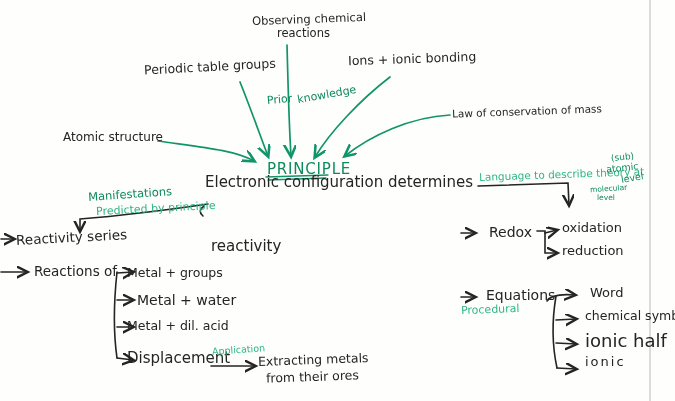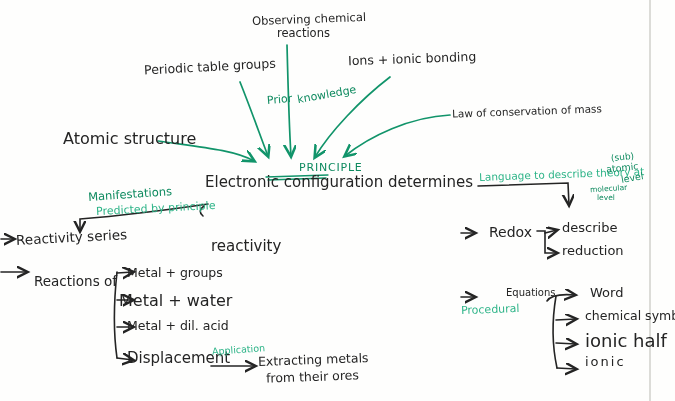--- a/index.html
+++ b/index.html
@@ -71,51 +71,51 @@
       <path d="M556,343 L576,344" marker-end="url(#ab)"></path>
       <path d="M557,368 L576,369" marker-end="url(#ab)"></path>
     </g>
   </svg>
 
   <div class="t ink" style="left:252px;top:13px;font-size:11.5px;transform:rotate(-2deg);">Observing chemical</div>
   <div class="t ink" style="left:277px;top:27px;font-size:11.5px;">reactions</div>
   <div class="t ink" style="left:144px;top:60px;font-size:12.5px;transform:rotate(-3deg);">Periodic table groups</div>
   <div class="t ink" style="left:348px;top:52px;font-size:12.5px;transform:rotate(-2deg);">Ions + ionic bonding</div>
   <div class="t ink" style="left:452px;top:106px;font-size:10.5px;transform:rotate(-2deg);">Law of conservation of mass</div>
-  <div class="t ink" style="left:63px;top:131px;font-size:16px;">Atomic structure</div>
+  <div class="t ink" style="left:63px;top:131px;font-size:12px;">Atomic structure</div>
 
   <div class="t gdark" style="left:267px;top:94px;font-size:11px;transform:rotate(-5deg);">Prior</div>
   <div class="t gdark" style="left:297px;top:89px;font-size:11px;transform:rotate(-10deg);">knowledge</div>
 
-  <div class="t gdark" style="left:267px;top:162px;font-size:11px;letter-spacing:0.8px;margin-left:32px;">PRINCIPLE</div>
+  <div class="t gdark" style="left:267px;top:162px;font-size:15px;letter-spacing:0.8px;">PRINCIPLE</div>
   <div class="t ink" style="left:205px;top:175px;font-size:15px;">Electronic configuration determines</div>
   <div class="t ink" style="left:211px;top:196px;font-size:15px;margin-top:43px;">reactivity</div>
 
   <div class="t gdark" style="left:88px;top:188px;font-size:11.5px;transform:rotate(-4deg);">Manifestations</div>
   <div class="t glight" style="left:96px;top:203px;font-size:11px;transform:rotate(-3deg);">Predicted by principle</div>
   <div class="t ink" style="left:16px;top:230px;font-size:13.5px;transform:rotate(-3deg);">Reactivity series</div>
-  <div class="t ink" style="left:34px;top:264px;font-size:13.5px;margin-top:10px;">Reactions of</div>
+  <div class="t ink" style="left:34px;top:264px;font-size:13.5px;">Reactions of</div>
   <div class="t ink" style="left:127px;top:266px;font-size:12.5px;">Metal + groups</div>
-  <div class="t ink" style="left:119px;top:293px;font-size:16px;">Metal + water</div>
+  <div class="t ink" style="left:137px;top:293px;font-size:14px;">Metal + water</div>
   <div class="t ink" style="left:127px;top:319px;font-size:12.5px;">Metal + dil. acid</div>
   <div class="t ink" style="left:127px;top:351px;font-size:15px;">Displacement</div>
   <div class="t glight" style="left:212px;top:345px;font-size:9.5px;transform:rotate(-4deg);">Application</div>
   <div class="t ink" style="left:258px;top:353px;font-size:12.5px;transform:rotate(-2deg);">Extracting metals</div>
   <div class="t ink" style="left:266px;top:370px;font-size:12.5px;transform:rotate(-2deg);">from their ores</div>
 
   <div class="t glight" style="left:479px;top:169px;font-size:10.5px;transform:rotate(-2deg);">Language to describe theory at</div>
   <div class="t gdark" style="left:611px;top:153px;font-size:9px;transform:rotate(-6deg);">(sub)</div>
   <div class="t gdark" style="left:606px;top:163px;font-size:9.5px;transform:rotate(-6deg);">atomic</div>
   <div class="t gdark" style="left:621px;top:173px;font-size:9.5px;transform:rotate(-10deg);">level</div>
   <div class="t gdark" style="left:590px;top:185px;font-size:7.5px;transform:rotate(-4deg);">molecular</div>
   <div class="t gdark" style="left:597px;top:194px;font-size:7.5px;">level</div>
 
   <div class="t ink" style="left:489px;top:225px;font-size:14px;">Redox</div>
-  <div class="t ink" style="left:562px;top:221px;font-size:13px;">describe</div>
+  <div class="t ink" style="left:562px;top:221px;font-size:13px;">oxidation</div>
   <div class="t ink" style="left:562px;top:244px;font-size:13px;">reduction</div>
 
-  <div class="t ink" style="left:506px;top:288px;font-size:10px;">Equations</div>
+  <div class="t ink" style="left:486px;top:288px;font-size:14px;">Equations</div>
   <div class="t glight" style="left:461px;top:304px;font-size:11px;transform:rotate(-2deg);">Procedural</div>
   <div class="t ink" style="left:590px;top:286px;font-size:13px;">Word</div>
   <div class="t ink" style="left:585px;top:309px;font-size:12.5px;">chemical symbol</div>
   <div class="t ink" style="left:585px;top:332px;font-size:18px;">ionic half</div>
   <div class="t ink" style="left:585px;top:355px;font-size:13px;letter-spacing:2px;">ionic</div>
 </div>
 
 </body></html>

